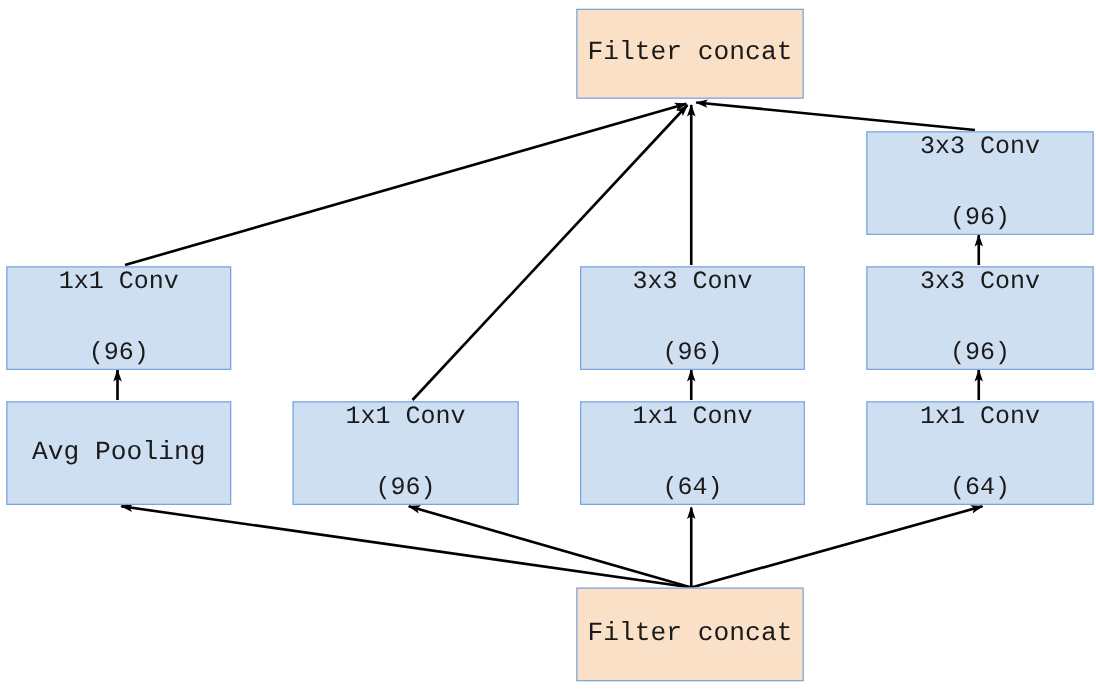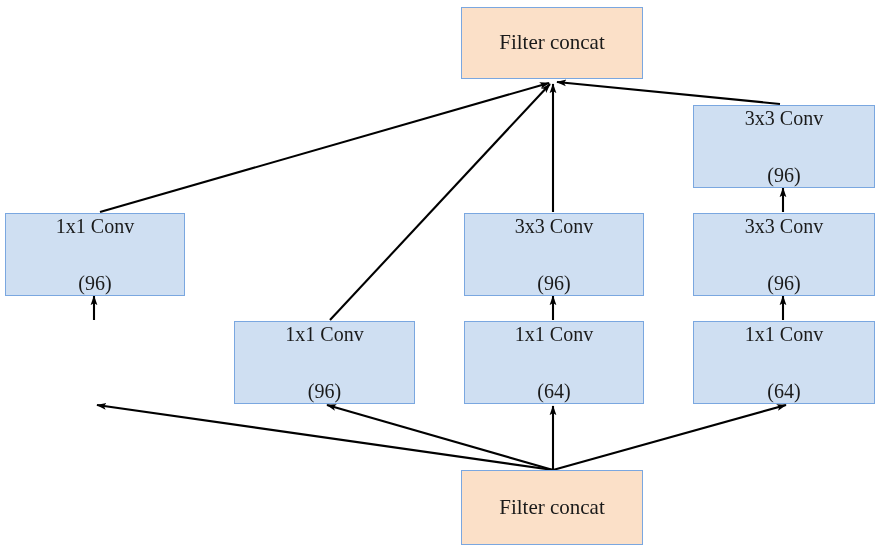--- a/index.html
+++ b/index.html
@@ -6,21 +6,21 @@
     margin: 0;
     padding: 0;
     background: #ffffff;
   }
   #canvas {
     position: relative;
     width: 877px;
     height: 552px;
     background: #ffffff;
     overflow: hidden;
-    font-family: Liberation Serif, serif;
+    font-family: Liberation Mono, monospace;
   }
   #edges {
     position: absolute;
     left: 0;
     top: 0;
     width: 877px;
     height: 552px;
     pointer-events: none;
   }
   .node {
@@ -94,20 +94,23 @@
   <div class="node blue" style="left:464px; top:213px; width:180px; height:83px;">
     <span class="l1">3x3 Conv</span>
     <span class="l2">(96)</span>
   </div>
 
   <div class="node blue" style="left:693px; top:213px; width:182px; height:83px;">
     <span class="l1">3x3 Conv</span>
     <span class="l2">(96)</span>
   </div>
 
+  <div class="node blue single" style="left:5px; top:321px; width:180px; height:83px;">
+    <span class="l1">Avg Pooling</span>
+  </div>
 
   <div class="node blue" style="left:234px; top:321px; width:181px; height:83px;">
     <span class="l1">1x1 Conv</span>
     <span class="l2">(96)</span>
   </div>
 
   <div class="node blue" style="left:464px; top:321px; width:180px; height:83px;">
     <span class="l1">1x1 Conv</span>
     <span class="l2">(64)</span>
   </div>

